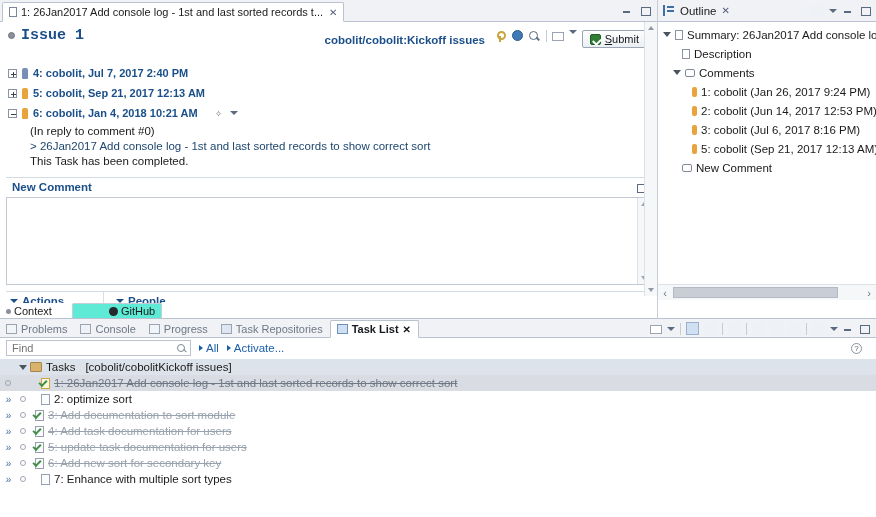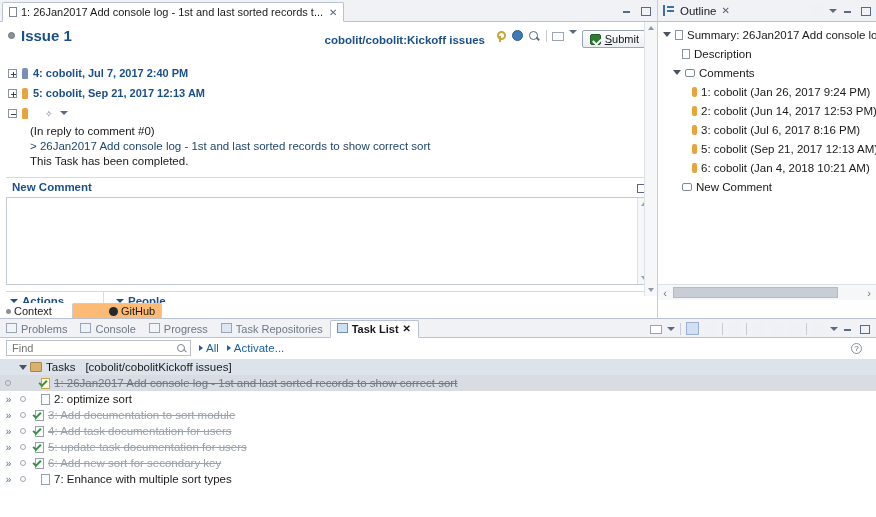--- a/index.html
+++ b/index.html
@@ -37,21 +37,21 @@
     border-radius:2px 2px 0 0; font-size:11px; white-space:nowrap;
   }
   .ed-tab .doc-ico { width:8px; height:10px; border:1px solid #7a8699; background:#fff; display:inline-block; }
   .ed-tab .closer { color:#55607a; font-size:10px; margin-left:2px; }
   .ed-winctl { position:absolute; right:6px; top:5px; display:flex; gap:7px; align-items:center; }
 
   .ed-body { position:relative; height:296px; background:#fff; overflow:hidden; }
 
   .issue-head { display:flex; align-items:center; padding:5px 6px 2px 8px; }
   .issue-dot { width:7px;height:7px;border-radius:50%;background:#8a9099;border:1px solid #6f7680; margin-right:6px;}
-  .issue-title { color:#1a4f8a; font-size:15px; font-weight:bold; }
+  .issue-title { color:#1a4f8a; font-size:15px; font-weight:bold;font-family:Liberation Mono, monospace; }
   .repo-link {
     position:absolute; right:172px; top:12px;
     color:#1a4f8a; font-weight:bold; font-size:11.5px;
   }
   .head-tools { position:absolute; right:10px; top:8px; display:flex; gap:5px; }
   .mini-ico { width:13px; height:13px; display:inline-block; position:relative; }
   .ic-key::after{content:"";position:absolute;left:3px;top:1px;width:5px;height:5px;border:2px solid #c8a43c;border-radius:50%;}
   .ic-key::before{content:"";position:absolute;left:5px;top:6px;width:2px;height:6px;background:#c8a43c;}
   .ic-globe { border-radius:50%; background:#3f7ab5; border:1px solid #2d5c8c; width:11px;height:11px;}
   .ic-search::after{content:"";position:absolute;left:1px;top:1px;width:7px;height:7px;border:1.5px solid #5a6a80;border-radius:50%;}
@@ -113,21 +113,21 @@
   .fld-in { flex:1; border:1px solid #c3cad4; background:#fff; height:17px; padding:1px 4px; font-size:11.5px; }
   .fld-ro { font-size:11.5px; }
 
   .ed-vsb { position:absolute; right:0; top:22px; width:13px; height:274px; background:#f6f7f9; border-left:1px solid #dde2e8;}
   .ed-vsb .ar { position:absolute; left:3px; width:0;height:0;border-left:3.5px solid transparent;border-right:3.5px solid transparent;}
   .ed-vsb .ar.up{top:4px;border-bottom:4px solid #8e98a6;}
   .ed-vsb .ar.dn{bottom:4px;border-top:4px solid #8e98a6;}
 
   .ed-bottabs { position:absolute; left:0; bottom:0; height:15px; width:100%; display:flex; align-items:flex-end; gap:14px; background:#fff;}
   .bt { display:flex; align-items:center; gap:3px; padding:1px 6px; font-size:11px; }
-  .bt.active { background:#fdba74; border:1px solid #c6cdd7; border-bottom:none; border-radius:2px 2px 0 0;padding-left:36px; }
+  .bt.active { background:#5eead4; border:1px solid #c6cdd7; border-bottom:none; border-radius:2px 2px 0 0;padding-left:36px; }
   .ctx-dot{width:5px;height:5px;border-radius:50%;background:#8a9099;}
   .gh-dot{width:9px;height:9px;border-radius:50%;background:#24292e;}
 
   
   .outline { position:absolute; right:0; top:0; width:218px; height:332px; background:#fff; }
   .ol-head { height:22px; display:flex; align-items:center; background:#f0f2f5; border-bottom:1px solid #b9c2ce; padding:0 5px; gap:5px;}
   .ol-ico { width:12px;height:11px; position:relative; flex:none;}
   .ol-ico::before{content:"";position:absolute;left:0;top:0;width:4px;height:11px;border-left:2px solid #3d6fa5;}
   .ol-ico::after{content:"";position:absolute;left:4px;top:1px;width:7px;height:2px;background:#3d6fa5;box-shadow:0 4px 0 #3d6fa5;}
   .ol-title { font-size:11.5px; }
@@ -140,21 +140,21 @@
   .doc-ico2{width:8px;height:10px;border:1px solid #8a93a0;background:#fff;flex:none;}
   .bub-ico{width:10px;height:8px;border:1px solid #7f8a99;border-radius:2px;background:#fff;flex:none;}
   .pin-ico{width:5px;height:10px;background:#e8a33d;border-radius:2px;flex:none;}
   .ol-hsb { position:absolute; left:0; bottom:0; width:100%; height:16px; background:#f6f7f9; border-top:1px solid #dde2e8; display:flex; align-items:center; }
   .ol-hsb .chev { width:14px; text-align:center; color:#6b7482; font-size:11px;}
   .ol-thumb { height:11px; background:#c9ced6; border:1px solid #b3bac4; flex:0 0 165px; margin:0 1px;}
 
   
   .bottom { position:absolute; left:0; top:318px; width:876px; height:199px; background:#fff; border-top:1px solid #b9c2ce;}
   .bp-tabbar { height:19px; background:#f0f2f5; display:flex; align-items:flex-end; border-bottom:1px solid #b9c2ce; position:relative;}
-  .bp-tab { display:flex; align-items:flex-start; gap:4px; padding:2px 7px 2px 6px; font-size:11px; color:#6e7887; }
+  .bp-tab { display:flex; align-items:center; gap:4px; padding:2px 7px 2px 6px; font-size:11px; color:#6e7887; }
   .bp-tab.active { background:#fff; border:1px solid #b9c2ce; border-bottom:1px solid #fff; border-radius:2px 2px 0 0; color:#15181c; font-weight:bold; margin-bottom:-1px;}
   .bp-tab .x { font-size:10px; }
   .tico { width:11px;height:10px; flex:none; border:1px solid #9aa4b2; background:#eef1f5;}
   .tico.prob{background:#f2f5f8;}
   .tico.cons{background:#eef1f5;}
   .tico.prog{background:#f2f5f8;}
   .tico.repo{background:#dde6f2;}
   .tico.tl{background:#cfe0f2;border-color:#6f90b8;}
   .bp-tools { margin-left:auto; display:flex; align-items:center; gap:5px; padding:0 6px 2px 0;}
   .tbi { width:13px;height:13px;border:1px solid transparent; background:#eef1f6; }
@@ -235,20 +235,21 @@
           <span class="c-label">4: cobolit, Jul 7, 2017 2:40 PM</span>
         </div>
         <div class="c-row">
           <span class="exp-box plus"></span>
           <span class="person-ico"></span>
           <span class="c-label">5: cobolit, Sep 21, 2017 12:13 AM</span>
         </div>
         <div class="c-row">
           <span class="exp-box"></span>
           <span class="person-ico"></span>
+          <span class="c-label">6: cobolit, Jan 4, 2018 10:21 AM</span>
           <span class="c-tools">
             <span class="pin">✧</span>
             <span class="tri-down"></span>
           </span>
         </div>
 
         <div class="c-body">
           <div>(In reply to comment #0)</div>
           <div class="quote">&gt; 26Jan2017 Add console log - 1st and last sorted records to show correct sort</div>
           <div>This Task has been completed.</div>
@@ -354,24 +355,20 @@
         <span class="pin-ico"></span>
         <span>2: cobolit (Jun 14, 2017 12:53 PM)</span>
       </div>
       <div class="t-row" style="padding-left:34px">
         <span class="pin-ico"></span>
         <span>3: cobolit (Jul 6, 2017 8:16 PM)</span>
       </div>
       <div class="t-row" style="padding-left:34px">
         <span class="pin-ico"></span>
         <span>5: cobolit (Sep 21, 2017 12:13 AM)</span>
-      </div>
-      <div class="t-row" style="padding-left:34px">
-        <span class="pin-ico"></span>
-        <span>6: cobolit (Jan 4, 2018 10:21 AM)</span>
       </div>
       <div class="t-row" style="padding-left:24px">
         <span class="bub-ico"></span>
         <span>New Comment</span>
       </div>
 
       <div class="ol-hsb">
         <span class="chev">‹</span>
         <span class="ol-thumb"></span>
         <span class="chev" style="margin-left:auto">›</span>

